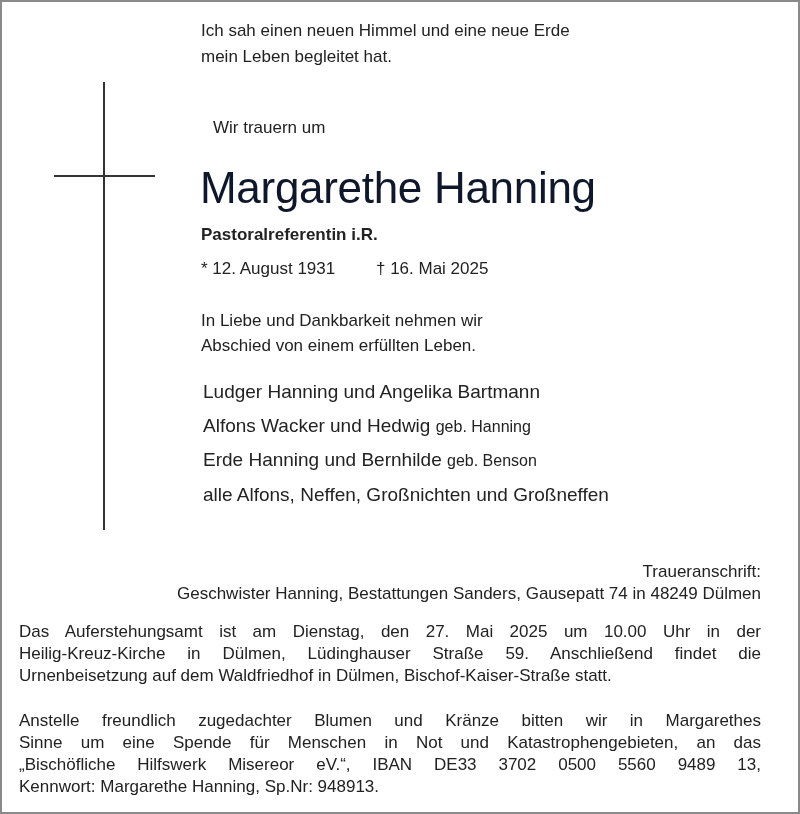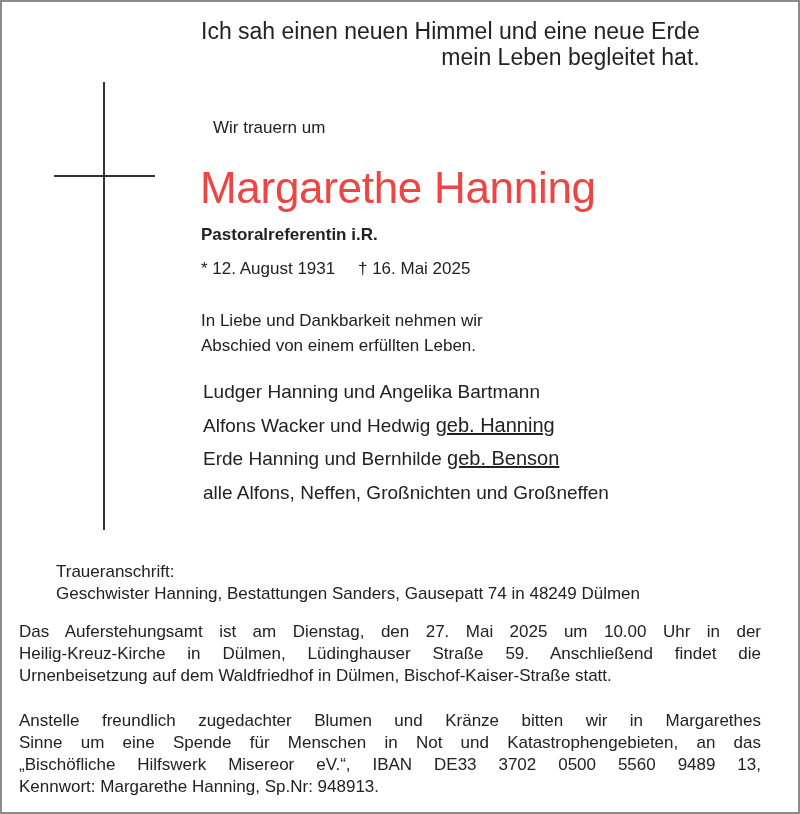--- a/index.html
+++ b/index.html
@@ -3,31 +3,31 @@
 <meta charset="utf-8">
 <style>
   html, body { margin: 0; padding: 0; background: #ffffff; }
   body { width: 800px; height: 814px; position: relative; overflow: hidden;
          font-family: "Liberation Sans", sans-serif; color: #222222; }
   .frame { position: absolute; left: 0; top: 0; width: 796px; height: 810px;
            border: 2px solid #8a8a8a; background: #ffffff; }
   .cross-v { position: absolute; left: 101px; top: 80px; width: 2px; height: 448px; background: #333; }
   .cross-h { position: absolute; left: 52px; top: 173px; width: 101px; height: 2px; background: #333; }
   .abs { position: absolute; white-space: nowrap; }
-  .quote { left: 201px; top: 18px; font-size: 23px; line-height: 26px; text-align: right; }
+  .quote { left: 201px; top: 18px; font-size: 17px; line-height: 26px; }
   .mourn { left: 213px; top: 118px; font-size: 17px; }
-  .name { left: 200px; top: 163px; font-size: 44px; color: #ef4444; letter-spacing: -0.3px; }
+  .name { left: 200px; top: 163px; font-size: 44px; color: #0f172a; letter-spacing: -0.3px; }
   .title { left: 201px; top: 225px; font-size: 17px; font-weight: bold; }
   .dates { left: 201px; top: 259px; font-size: 17px; }
-  .dates .death { margin-left: 18px; text-align: right; }
+  .dates .death { margin-left: 36px; text-align: right; }
   .farewell { left: 201px; top: 308px; font-size: 17px; line-height: 25px; }
   .family { left: 203px; top: 375px; font-size: 19px; line-height: 33.5px; }
-  .family .geb { font-size: 20px; text-decoration: underline; }
+  .family .geb { font-size: 16px; }
   .para { left: 19px; width: 742px; font-size: 17px; line-height: 22px; text-align: justify; white-space: normal; }
-  .address { top: 561px; text-align: left; margin-left: 37px; }
+  .address { top: 561px; text-align: right; }
   .service { top: 621px; text-align-last: left; }
   .donation { top: 710px; text-align-last: left; }
   .line { display: block; }
   .jl { display: block; text-align: justify; text-align-last: justify; }
 </style>
 </head>
 <body>
 
 <div class="frame">
   <div class="cross-v"></div>

